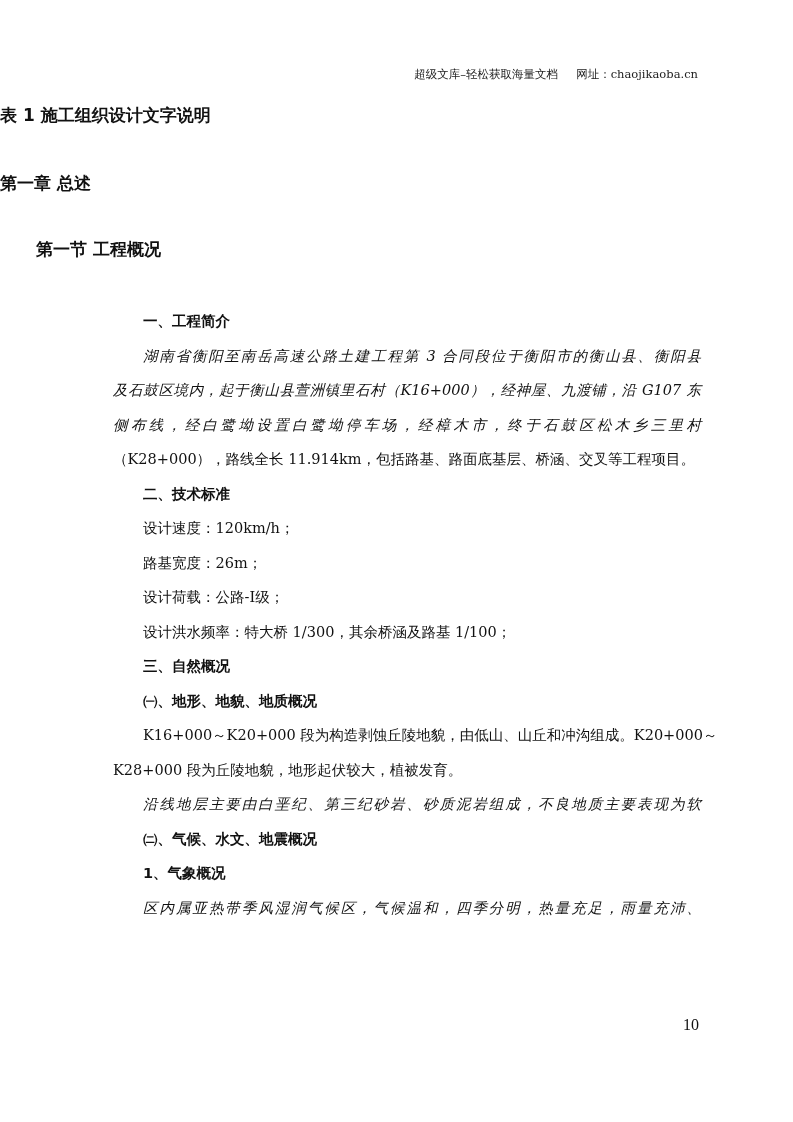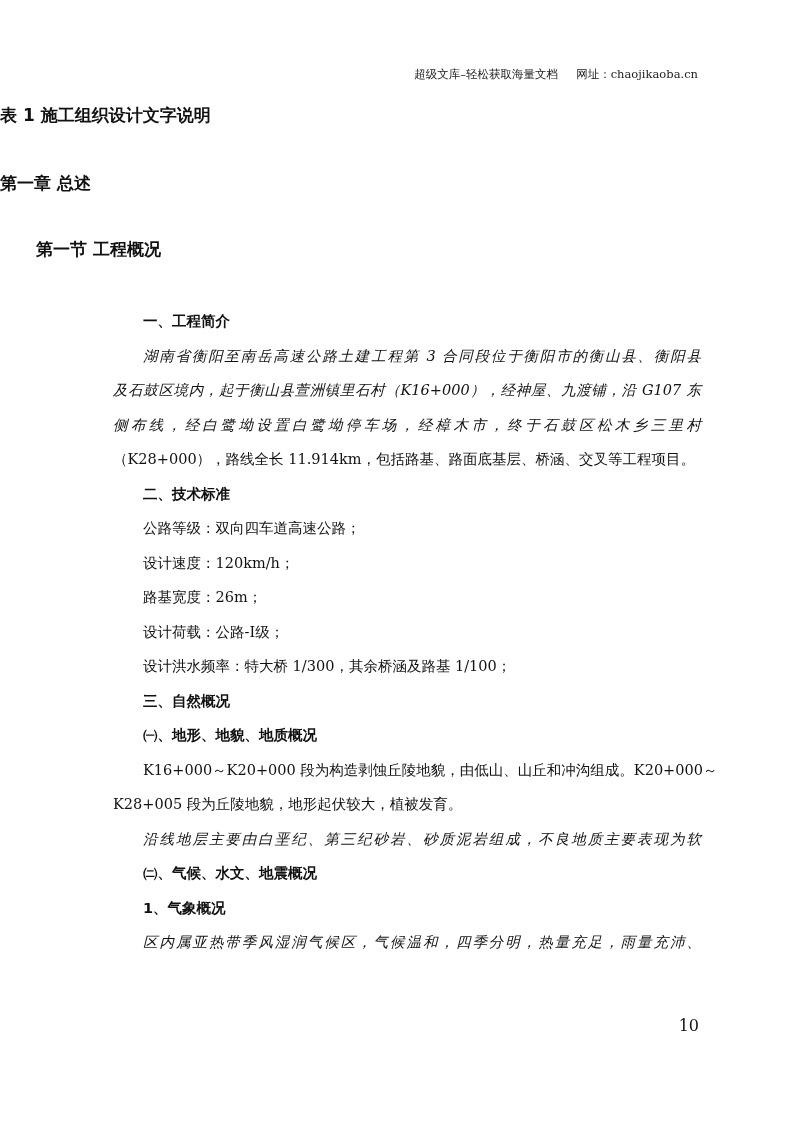--- a/index.html
+++ b/index.html
@@ -9,49 +9,48 @@
   .title { position: absolute; left: 0; width: 793px; font-weight: bold; font-size: 17px;
            font-family: "DejaVu Sans", "Liberation Sans", sans-serif; }
   .t1 { top: 104px; }
   .t2 { top: 172px; }
   .t3 { top: 238px; margin-left: 36px; }
   .content { position: absolute; left: 113px; width: 588px; top: 304px; font-size: 14.5px; }
   .line { height: 34.5px; line-height: 34.5px; white-space: nowrap; overflow: visible; }
   .indent { padding-left: 30px; }
   .bold { font-weight: bold; font-family: "DejaVu Sans", "Liberation Sans", sans-serif; }
   .justify { text-align: justify; text-align-last: justify; font-style: italic; }
-  .pageno { position: absolute; top: 1016px; right: 94px; font-size: 16px; }
+  .pageno { position: absolute; top: 1016px; right: 94px; font-size: 16px; font-family: Liberation Serif, serif; }
 </style>
 </head>
 <body>
 
 <div class="header"><span>超级文库–轻松获取海量文档</span>     <span>网址：chaojikaoba.cn</span></div>
 
 <div class="title t1">表 1   施工组织设计文字说明</div>
 <div class="title t2">第一章    总述</div>
 <div class="title t3">第一节    工程概况</div>
 
 <div class="content">
   <div class="line indent bold">一、工程简介</div>
   <div class="line indent justify">湖南省衡阳至南岳高速公路土建工程第 3 合同段位于衡阳市的衡山县、衡阳县</div>
   <div class="line justify">及石鼓区境内，起于衡山县萱洲镇里石村（K16+000），经神屋、九渡铺，沿 G107 东</div>
   <div class="line justify">侧布线，经白鹭坳设置白鹭坳停车场，经樟木市，终于石鼓区松木乡三里村</div>
   <div class="line">（K28+000），路线全长 11.914km，包括路基、路面底基层、桥涵、交叉等工程项目。</div>
 
   <div class="line indent bold">二、技术标准</div>
-  <div class="line indent">公路等级：双向四车道高速公路；</div>
   <div class="line indent">设计速度：120km/h；</div>
   <div class="line indent">路基宽度：26m；</div>
   <div class="line indent">设计荷载：公路-Ⅰ级；</div>
   <div class="line indent">设计洪水频率：特大桥  1/300，其余桥涵及路基 1/100；</div>
 
   <div class="line indent bold">三、自然概况</div>
   <div class="line indent bold">㈠、地形、地貌、地质概况</div>
   <div class="line indent">K16+000～K20+000 段为构造剥蚀丘陵地貌，由低山、山丘和冲沟组成。K20+000～</div>
-  <div class="line">K28+005 段为丘陵地貌，地形起伏较大，植被发育。</div>
+  <div class="line">K28+000 段为丘陵地貌，地形起伏较大，植被发育。</div>
   <div class="line indent justify">沿线地层主要由白垩纪、第三纪砂岩、砂质泥岩组成，不良地质主要表现为软</div>
 
   <div class="line indent bold">㈡、气候、水文、地震概况</div>
   <div class="line indent bold">1、气象概况</div>
   <div class="line indent justify">区内属亚热带季风湿润气候区，气候温和，四季分明，热量充足，雨量充沛、</div>
 </div>
 
 <div class="pageno">10</div>
 
 </body></html>

